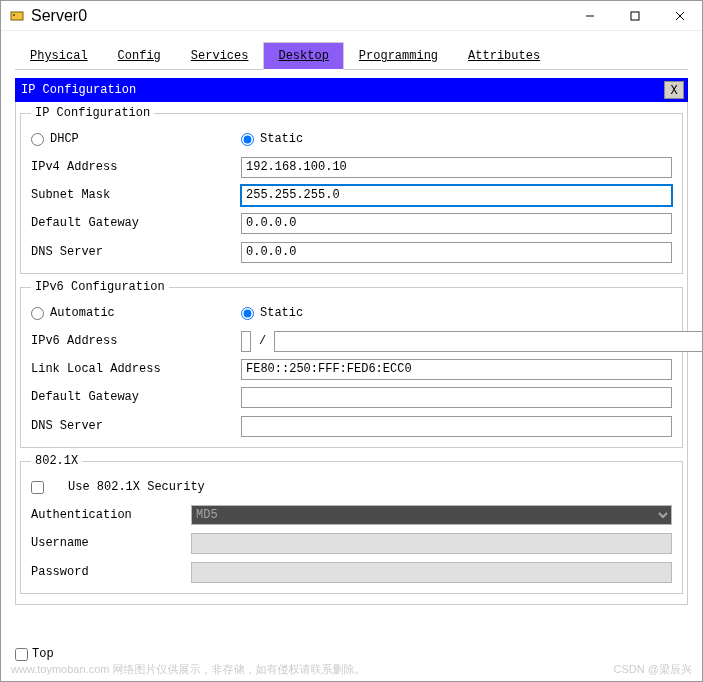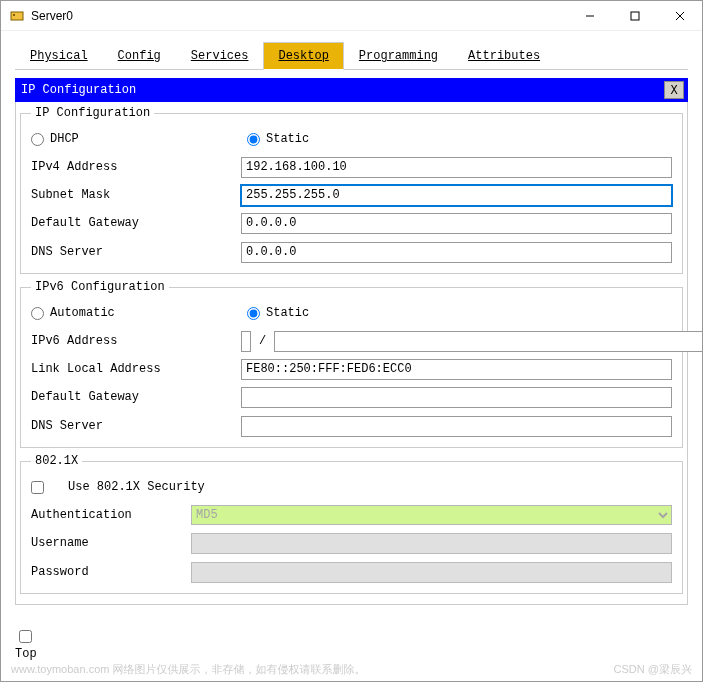--- a/index.html
+++ b/index.html
@@ -1,55 +1,55 @@
 <!DOCTYPE html>
 <html><head>
 <meta charset="utf-8">
 <style>
 * { box-sizing: border-box; margin: 0; padding: 0; }
 body { font-family: "SimSun", "Courier New", monospace; font-size: 12px; background: #fff; width: 703px; height: 682px; border: 1px solid #999; position: relative; }
 
 .titlebar { height: 30px; display: flex; align-items: center; padding: 0 0 0 8px; border-bottom: 1px solid #eee; }
 .titlebar .icon { width: 16px; height: 16px; margin-right: 6px; }
-.titlebar .title { flex: 1; font-family: Arial, sans-serif; font-size: 12px; }
+.titlebar .title { flex: 1; font-family: Arial, sans-serif; font-size: 16px; }
 .titlebar .win-btn { width: 45px; height: 30px; display: flex; align-items: center; justify-content: center; cursor: pointer; }
 
 .content { padding: 10px 14px 0 14px; }
 
 .tabs { display: flex; border-bottom: 1px solid #ccc; margin-bottom: 8px; }
 .tab { padding: 6px 14px; font-family: "Courier New", monospace; font-size: 12px; cursor: pointer; border: 1px solid transparent; position: relative; top: 1px; text-decoration: underline; }
-.tab.active { border: 1px solid #ccc; border-bottom: 1px solid #fff; background: #eab308; }
+.tab.active { border: 1px solid #ccc; border-bottom: 1px solid #fff; background: #8b5cf6; }
 
 .panel-header { background: #0000ff; color: #fff; display: flex; align-items: center; padding: 3px 4px 3px 6px; font-family: "Courier New", monospace; font-size: 12px; }
 .panel-header .title { flex: 1; }
 .panel-header .close-x { background: #d4d0c8; color: #000; width: 20px; height: 18px; text-align: center; line-height: 18px; border: 1px solid #888; cursor: pointer; font-family: "Courier New", monospace; }
 
 .panel-body { border: 1px solid #ccc; border-top: none; padding: 4px; }
 
 fieldset { border: 1px solid #ccc; margin-bottom: 6px; padding: 8px 10px 10px 10px; font-family: "Courier New", monospace; }
 legend { padding: 0 4px; font-family: "Courier New", monospace; font-size: 12px; }
 
 .row { display: flex; align-items: center; margin-bottom: 6px; min-height: 22px; }
 .row:last-child { margin-bottom: 0; margin-top: 7px; }
 .label-col { width: 210px; flex-shrink: 0; }
 .field-col { flex: 1; display: flex; align-items: center; gap: 6px; }
 .field-col input[type=text] { width: 100%; height: 21px; border: 1px solid #999; padding: 0 4px; font-family: "Courier New", monospace; font-size: 12px; }
 .field-col input[type=text]:disabled { background: #e0e0e0; border-color: #bbb; }
 .field-col input.focused { border: 1px solid #0078d7; outline: 1px solid #0078d7; }
 .field-col .prefix-input { width: 55px; flex-shrink: 0; }
-.field-col select { width: 100%; height: 20px; border: 1px solid #999; background: #bef264; font-family: "Courier New", monospace; font-size: 12px; }
+.field-col select { width: 100%; height: 20px; border: 1px solid #999; background: #000000; font-family: "Courier New", monospace; font-size: 12px; }
 
 .radio-wrap, .check-wrap { display: flex; align-items: center; gap: 24px; cursor: pointer; }
 .radio-wrap input, .check-wrap input { margin: 0; }
 
-.radio-group { display: flex; gap: 6px; }
+.radio-group { display: flex; gap: 0; }
 .radio-group .radio-opt { width: 210px; display: flex; align-items: center; gap: 6px; cursor: pointer; }
 
 .footer { position: absolute; bottom: 20px; left: 14px; right: 14px; display: flex; align-items: center; justify-content: space-between; }
-.check-top { display: flex; align-items: center; gap: 4px; font-family: "Courier New", monospace; flex-direction: column; }
+.check-top { display: flex; align-items: center; gap: 4px; font-family: "Courier New", monospace; }
 
 .watermark { position: absolute; bottom: 4px; left: 10px; right: 10px; color: #ccc; font-size: 11px; font-family: Arial, sans-serif; display: flex; justify-content: space-between; }
 .watermark .right { color: #ccc; }
 
 .slash { margin: 0 2px; }
 </style>
 </head>
 <body>
 
 <div class="titlebar">

